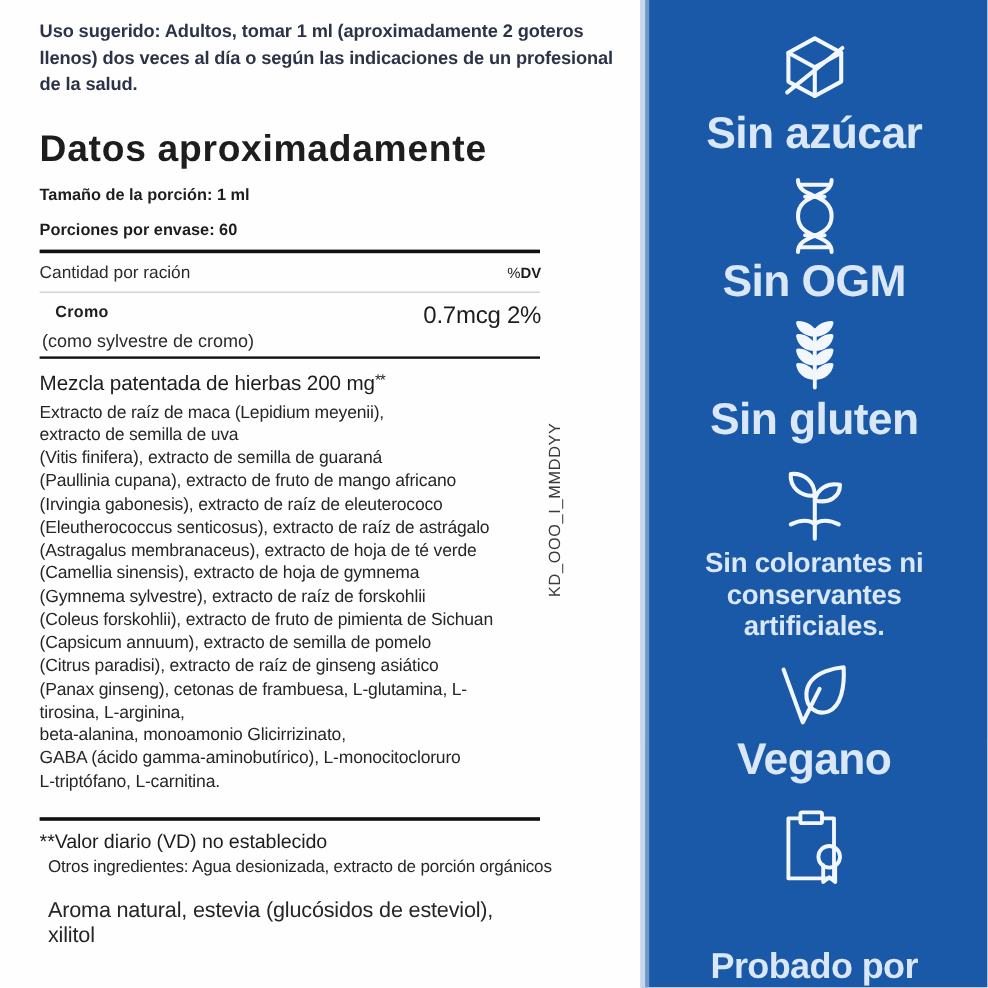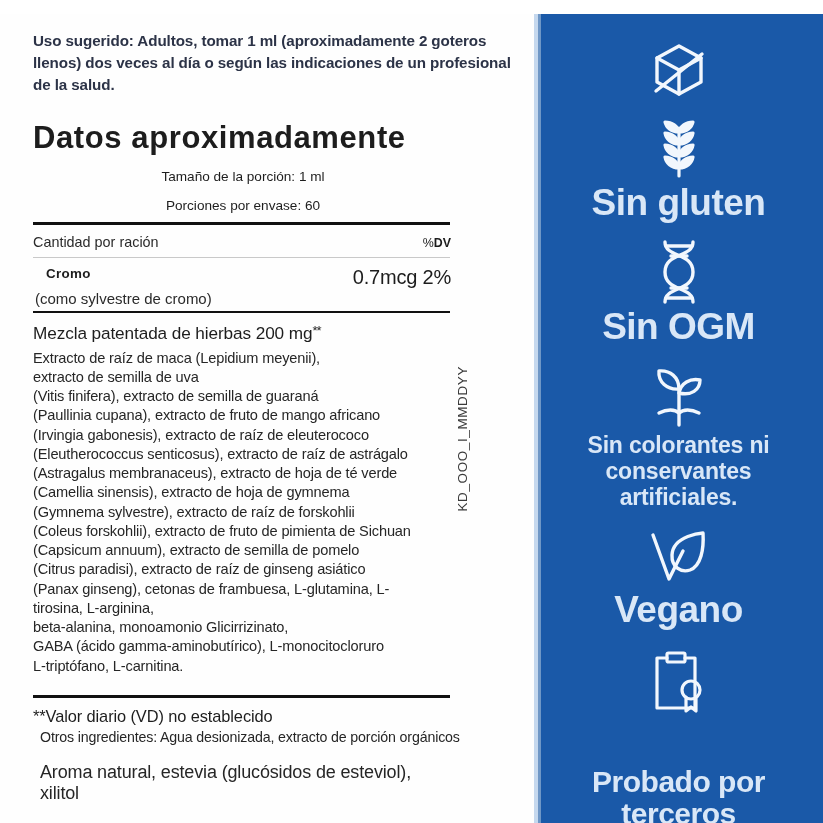--- a/index.html
+++ b/index.html
@@ -11,21 +11,20 @@
     font-family: "Liberation Sans", "DejaVu Sans", sans-serif;
     overflow: hidden;
   }
 
   #label {
     position: relative;
     width: 823px;
     height: 616px;
     display: flex;
     background: #e5e5e5;
-    margin-top: 14px;
   }
 
   
   .left-panel {
     position: relative;
     width: 534px;
     height: 823px;
     background: #fefefe;
     padding: 16px 0 0 0;
     flex: 0 0 534px;
@@ -53,24 +52,23 @@
     font-size: 31px;
     font-weight: bold;
     color: #1d1d1d;
     letter-spacing: 0.6px;
     line-height: 1.05;
     margin-bottom: 14px;
   }
 
   .serving-line {
     font-size: 13.6px;
-    font-weight: normal;
+    font-weight: bold;
     color: #1d1d1d;
     margin-bottom: 14px;
-    text-align: center;
   }
   .serving-line.second { margin-bottom: 9px; }
 
   
   .rule-heavy {
     border: 0;
     border-top: 3.4px solid #111111;
     width: 417px;
     margin: 0;
   }
@@ -84,21 +82,21 @@
     border: 0;
     border-top: 2.6px solid #111111;
     width: 417px;
     margin: 0;
   }
 
   
   .amount-row {
     display: flex;
     justify-content: space-between;
-    align-items: flex-end;
+    align-items: center;
     padding: 9px 0 7px 0;
   }
   .amount-label {
     font-size: 14.4px;
     color: #2a2a2a;
   }
   .dv-label {
     font-size: 12.4px;
     color: #1d1d1d;
     padding-right: 2px;
@@ -342,53 +340,54 @@
 
     <div class="badge b1">
       <div class="badge-icon">
         <svg width="70" height="68" viewBox="0 0 70 68" fill="none" stroke="#f2f7fd" stroke-width="3.4" stroke-linecap="round" stroke-linejoin="round">
           <path d="M35 10 L57 22 L57 46 L35 58 L13 46 L13 22 Z"></path>
           <path d="M13 22 L35 34 L57 22"></path>
           <path d="M35 34 L35 58"></path>
           <path d="M12 55 L58 18"></path>
         </svg>
       </div>
+      <div class="badge-label">Sin azúcar</div>
+    </div>
+
+    <div class="badge b3">
+      <div class="badge-icon">
+        <svg width="60" height="68" viewBox="0 0 60 68" fill="none" stroke="#f2f7fd" stroke-width="3.4" stroke-linecap="round" stroke-linejoin="round">
+          <path d="M16 4 C16 20 44 14 44 34 C44 54 16 48 16 64"></path>
+          <path d="M44 4 C44 20 16 14 16 34 C16 54 44 48 44 64"></path>
+          <path d="M17 8 L43 8"></path>
+          <path d="M22 18 L38 18"></path>
+          <path d="M22 50 L38 50"></path>
+          <path d="M17 60 L43 60"></path>
+        </svg>
+      </div>
+      <div class="badge-label">Sin OGM</div>
     </div>
 
     <div class="badge b2">
       <div class="badge-icon">
         <svg width="52" height="62" viewBox="0 0 52 62" fill="none" stroke="#f2f7fd" stroke-width="3.2" stroke-linecap="round" stroke-linejoin="round">
           <path d="M26 8 L26 56"></path>
           <path d="M26 12 C18 12 13 7 12 2 C19 2 25 6 26 12 Z" fill="#f2f7fd"></path>
           <path d="M26 12 C34 12 39 7 40 2 C33 2 27 6 26 12 Z" fill="#f2f7fd"></path>
           <path d="M26 24 C18 24 13 19 12 13 C19 13 25 18 26 24 Z" fill="#f2f7fd"></path>
           <path d="M26 24 C34 24 39 19 40 13 C33 13 27 18 26 24 Z" fill="#f2f7fd"></path>
           <path d="M26 36 C18 36 13 31 12 25 C19 25 25 30 26 36 Z" fill="#f2f7fd"></path>
           <path d="M26 36 C34 36 39 31 40 25 C33 25 27 30 26 36 Z" fill="#f2f7fd"></path>
           <path d="M26 48 C18 48 13 43 12 37 C19 37 25 42 26 48 Z" fill="#f2f7fd"></path>
           <path d="M26 48 C34 48 39 43 40 37 C33 37 27 42 26 48 Z" fill="#f2f7fd"></path>
         </svg>
       </div>
       <div class="badge-label">Sin gluten</div>
     </div>
 
-    <div class="badge b3">
-      <div class="badge-icon">
-        <svg width="60" height="68" viewBox="0 0 60 68" fill="none" stroke="#f2f7fd" stroke-width="3.4" stroke-linecap="round" stroke-linejoin="round">
-          <path d="M16 4 C16 20 44 14 44 34 C44 54 16 48 16 64"></path>
-          <path d="M44 4 C44 20 16 14 16 34 C16 54 44 48 44 64"></path>
-          <path d="M17 8 L43 8"></path>
-          <path d="M22 18 L38 18"></path>
-          <path d="M22 50 L38 50"></path>
-          <path d="M17 60 L43 60"></path>
-        </svg>
-      </div>
-      <div class="badge-label">Sin OGM</div>
-    </div>
-
     <div class="badge b5">
       <div class="badge-icon">
         <svg width="68" height="64" viewBox="0 0 68 64" fill="none" stroke="#f2f7fd" stroke-width="3.4" stroke-linecap="round" stroke-linejoin="round">
           <path d="M34 22 L34 58"></path>
           <path d="M34 22 C34 10 25 3 14 4 C13 15 22 23 34 22 Z"></path>
           <path d="M34 26 C36 16 45 11 55 13 C55 23 46 29 34 26 Z"></path>
           <path d="M14 46 C22 42 30 42 34 46 C38 42 46 42 54 46"></path>
         </svg>
       </div>
       <div class="badge-label small">Sin colorantes ni

